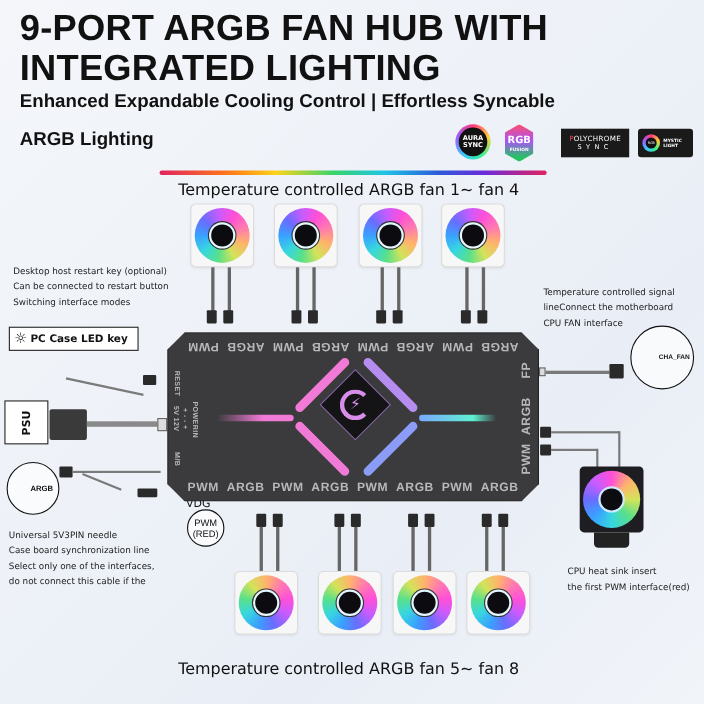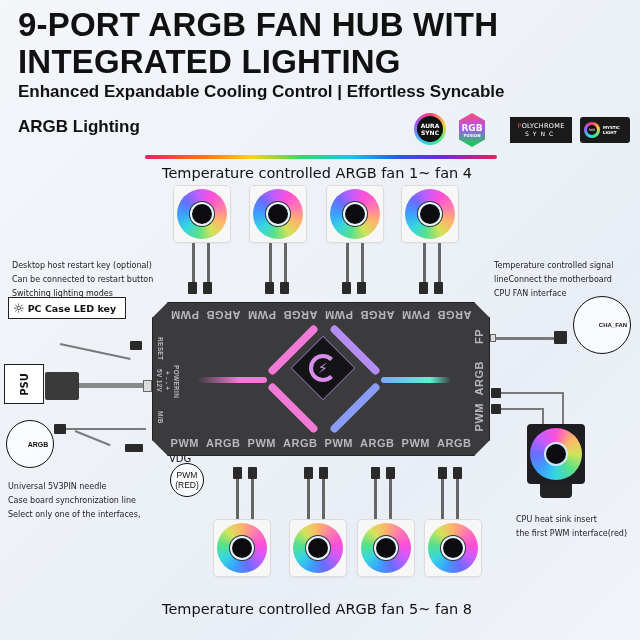--- a/index.html
+++ b/index.html
@@ -240,24 +240,24 @@
 <div class="abs plug" style="left:280px;top:282px;"></div>
 <div class="abs cable" style="left:346px;top:243px;height:40px;"></div>
 <div class="abs cable" style="left:361px;top:243px;height:40px;"></div>
 <div class="abs plug" style="left:342px;top:282px;"></div>
 <div class="abs plug" style="left:357px;top:282px;"></div>
 <div class="abs cable" style="left:423px;top:243px;height:40px;"></div>
 <div class="abs cable" style="left:438px;top:243px;height:40px;"></div>
 <div class="abs plug" style="left:419px;top:282px;"></div>
 <div class="abs plug" style="left:434px;top:282px;"></div>
 
-<div class="abs note" style="left:12px;top:259px;">
+<div class="abs note" style="left:12px;top:240px;">
   <div>Desktop host restart key (optional)</div>
   <div>Can be connected to restart button</div>
-  <div>Switching lighting modes</div>
+  <div>Switching interface modes</div>
 </div>
 <div class="abs led-box">
   <span class="sun">☼</span>
   <span>PC Case LED key</span>
 </div>
 <div class="wire" style="left:60px;top:343px;width:72px;height:2px;transform:rotate(12deg);transform-origin:left;"></div>
 <div class="abs plug" style="left:130px;top:341px;width:12px;height:9px;"></div>
 
 <div class="abs psu-box">
     <span>PSU</span>
@@ -272,20 +272,21 @@
 <div class="abs plug" style="left:54px;top:424px;width:12px;height:10px;"></div>
 <div class="wire" style="left:66px;top:428px;width:80px;height:2px;"></div>
 <div class="wire" style="left:75px;top:430px;width:38px;height:2px;transform:rotate(22deg);transform-origin:left;"></div>
 <div class="abs plug" style="left:125px;top:444px;width:18px;height:8px;"></div>
 <div class="abs" style="left:124px;top:453px;font-size:10px;margin-left:45px;">VDG</div>
 
 <div class="abs note" style="left:8px;top:480px;">
   <div>Universal 5V3PIN needle</div>
   <div>Case board synchronization line</div>
   <div>Select only one of the interfaces,</div>
+  <div>do not connect this cable if the</div>
 </div>
 
 <div class="abs hub-body">
   <div class="hub-top-strip">
     <span>ARGB</span>
     <span>PWM</span>
     <span>ARGB</span>
     <span>PWM</span>
     <span>ARGB</span>
     <span>PWM</span>

